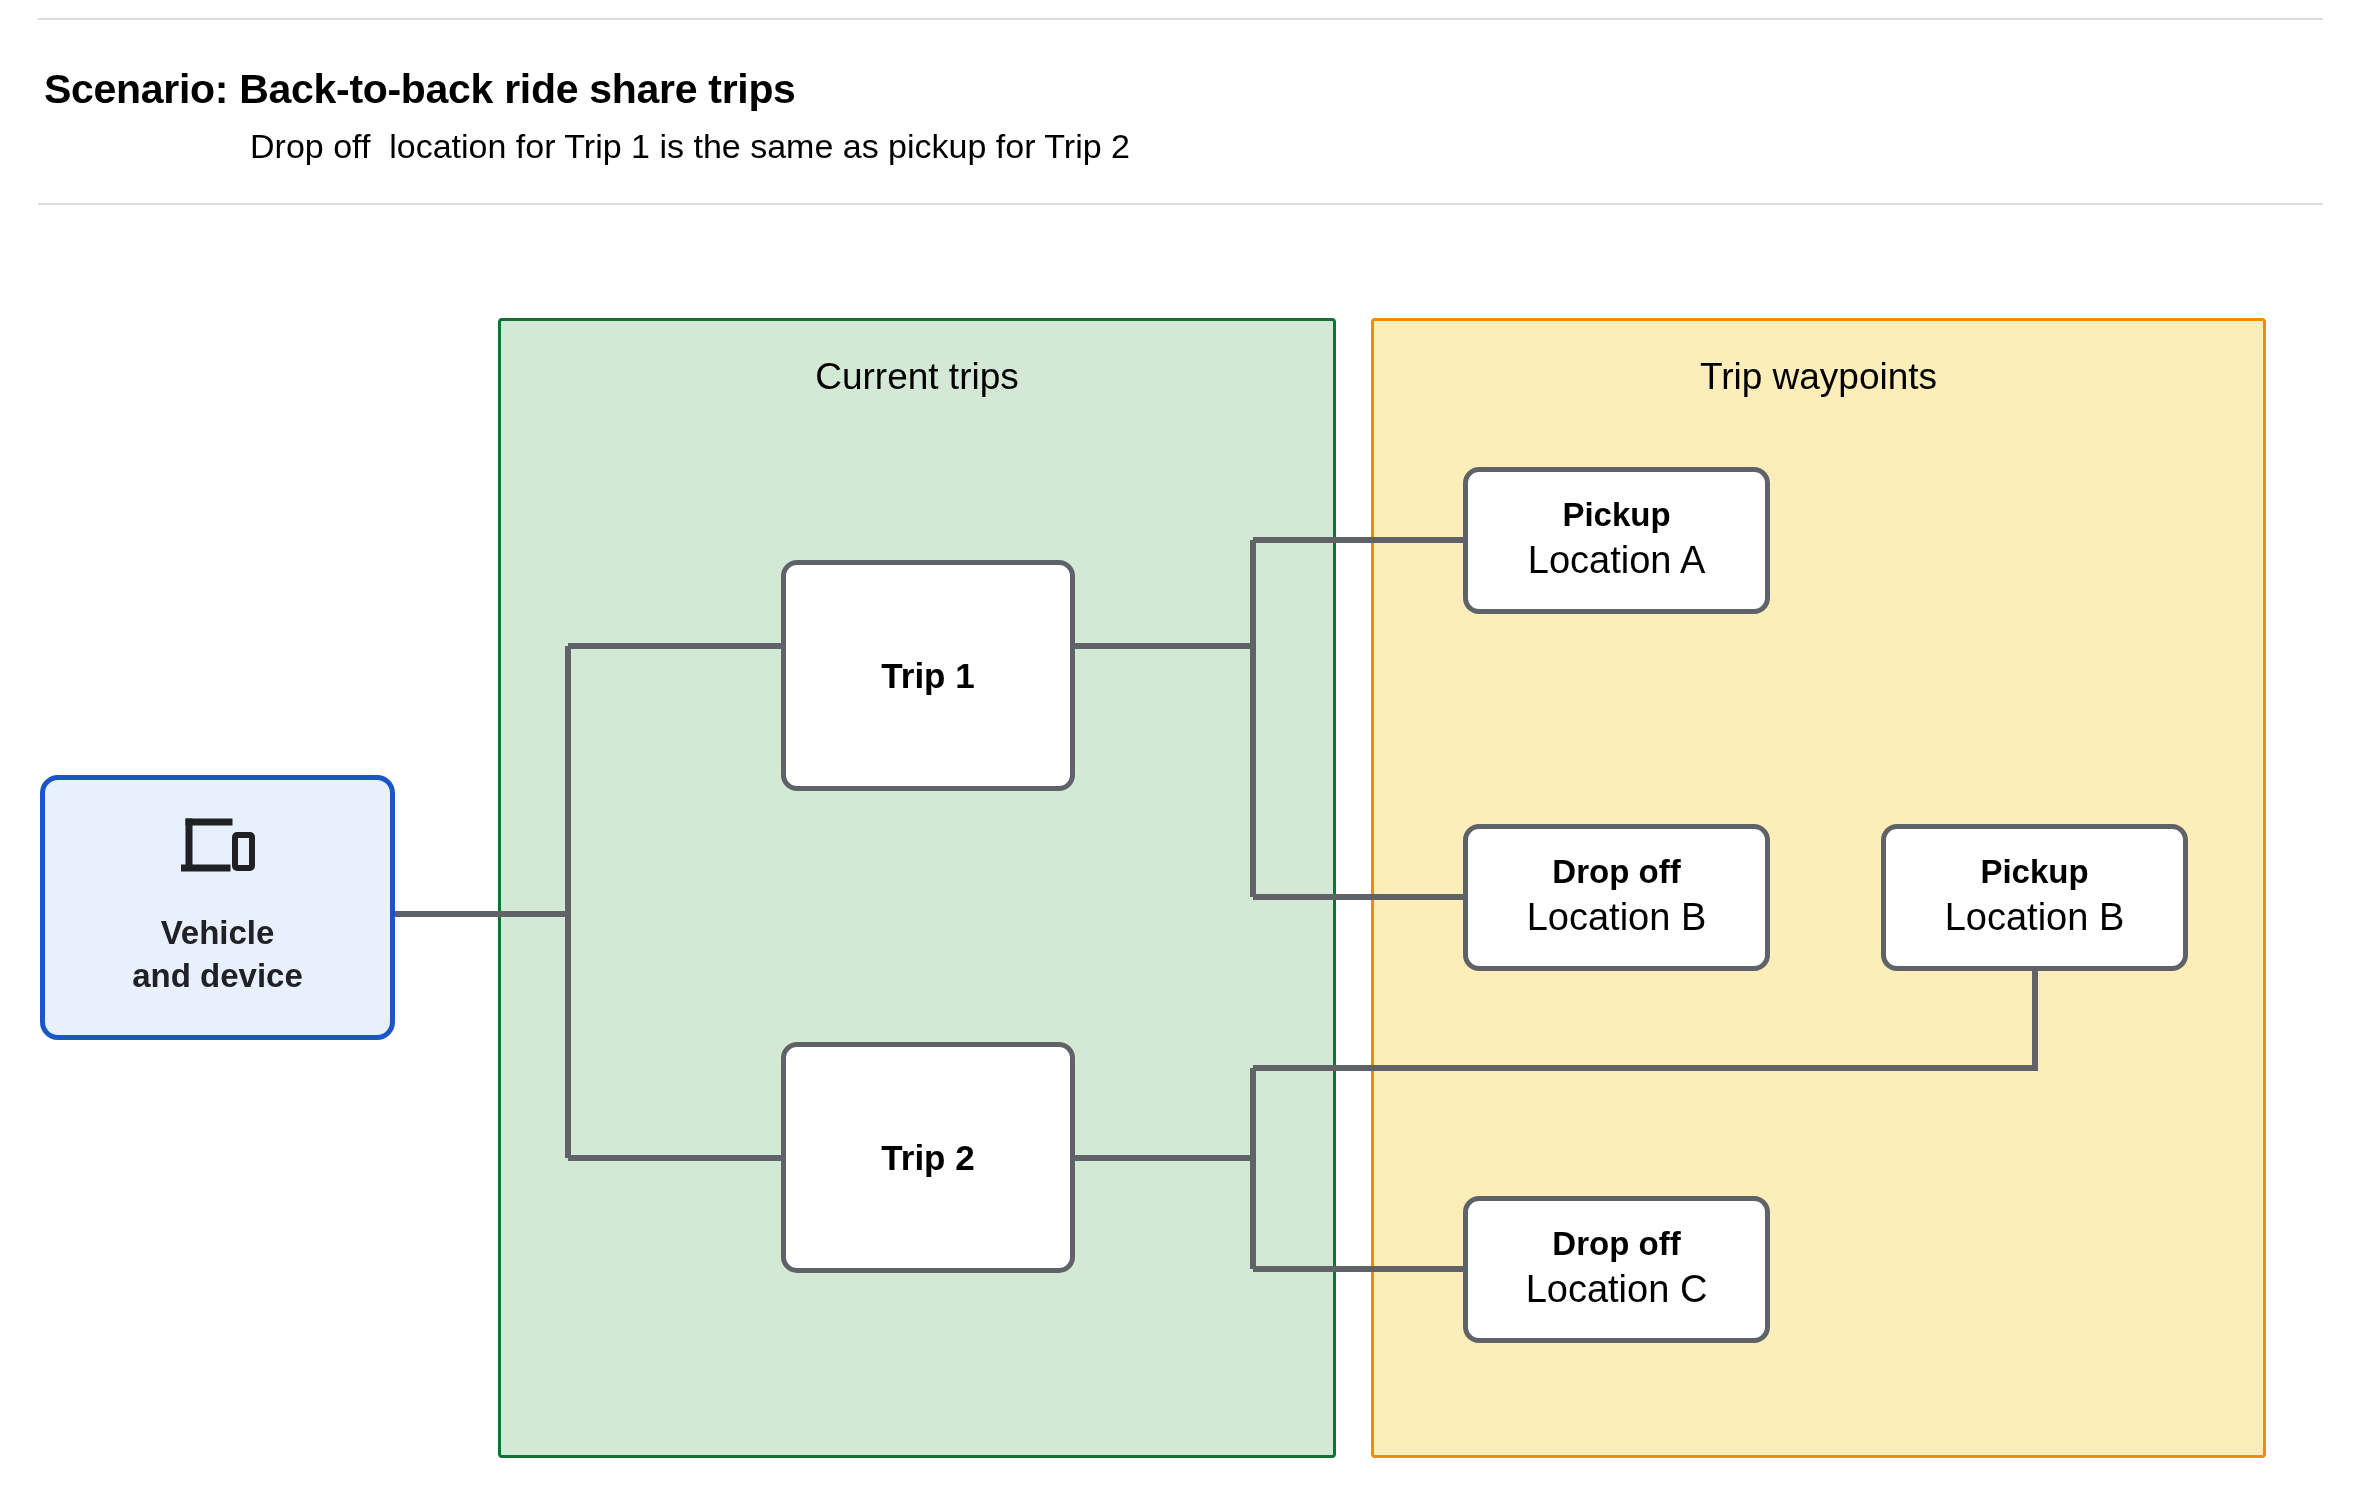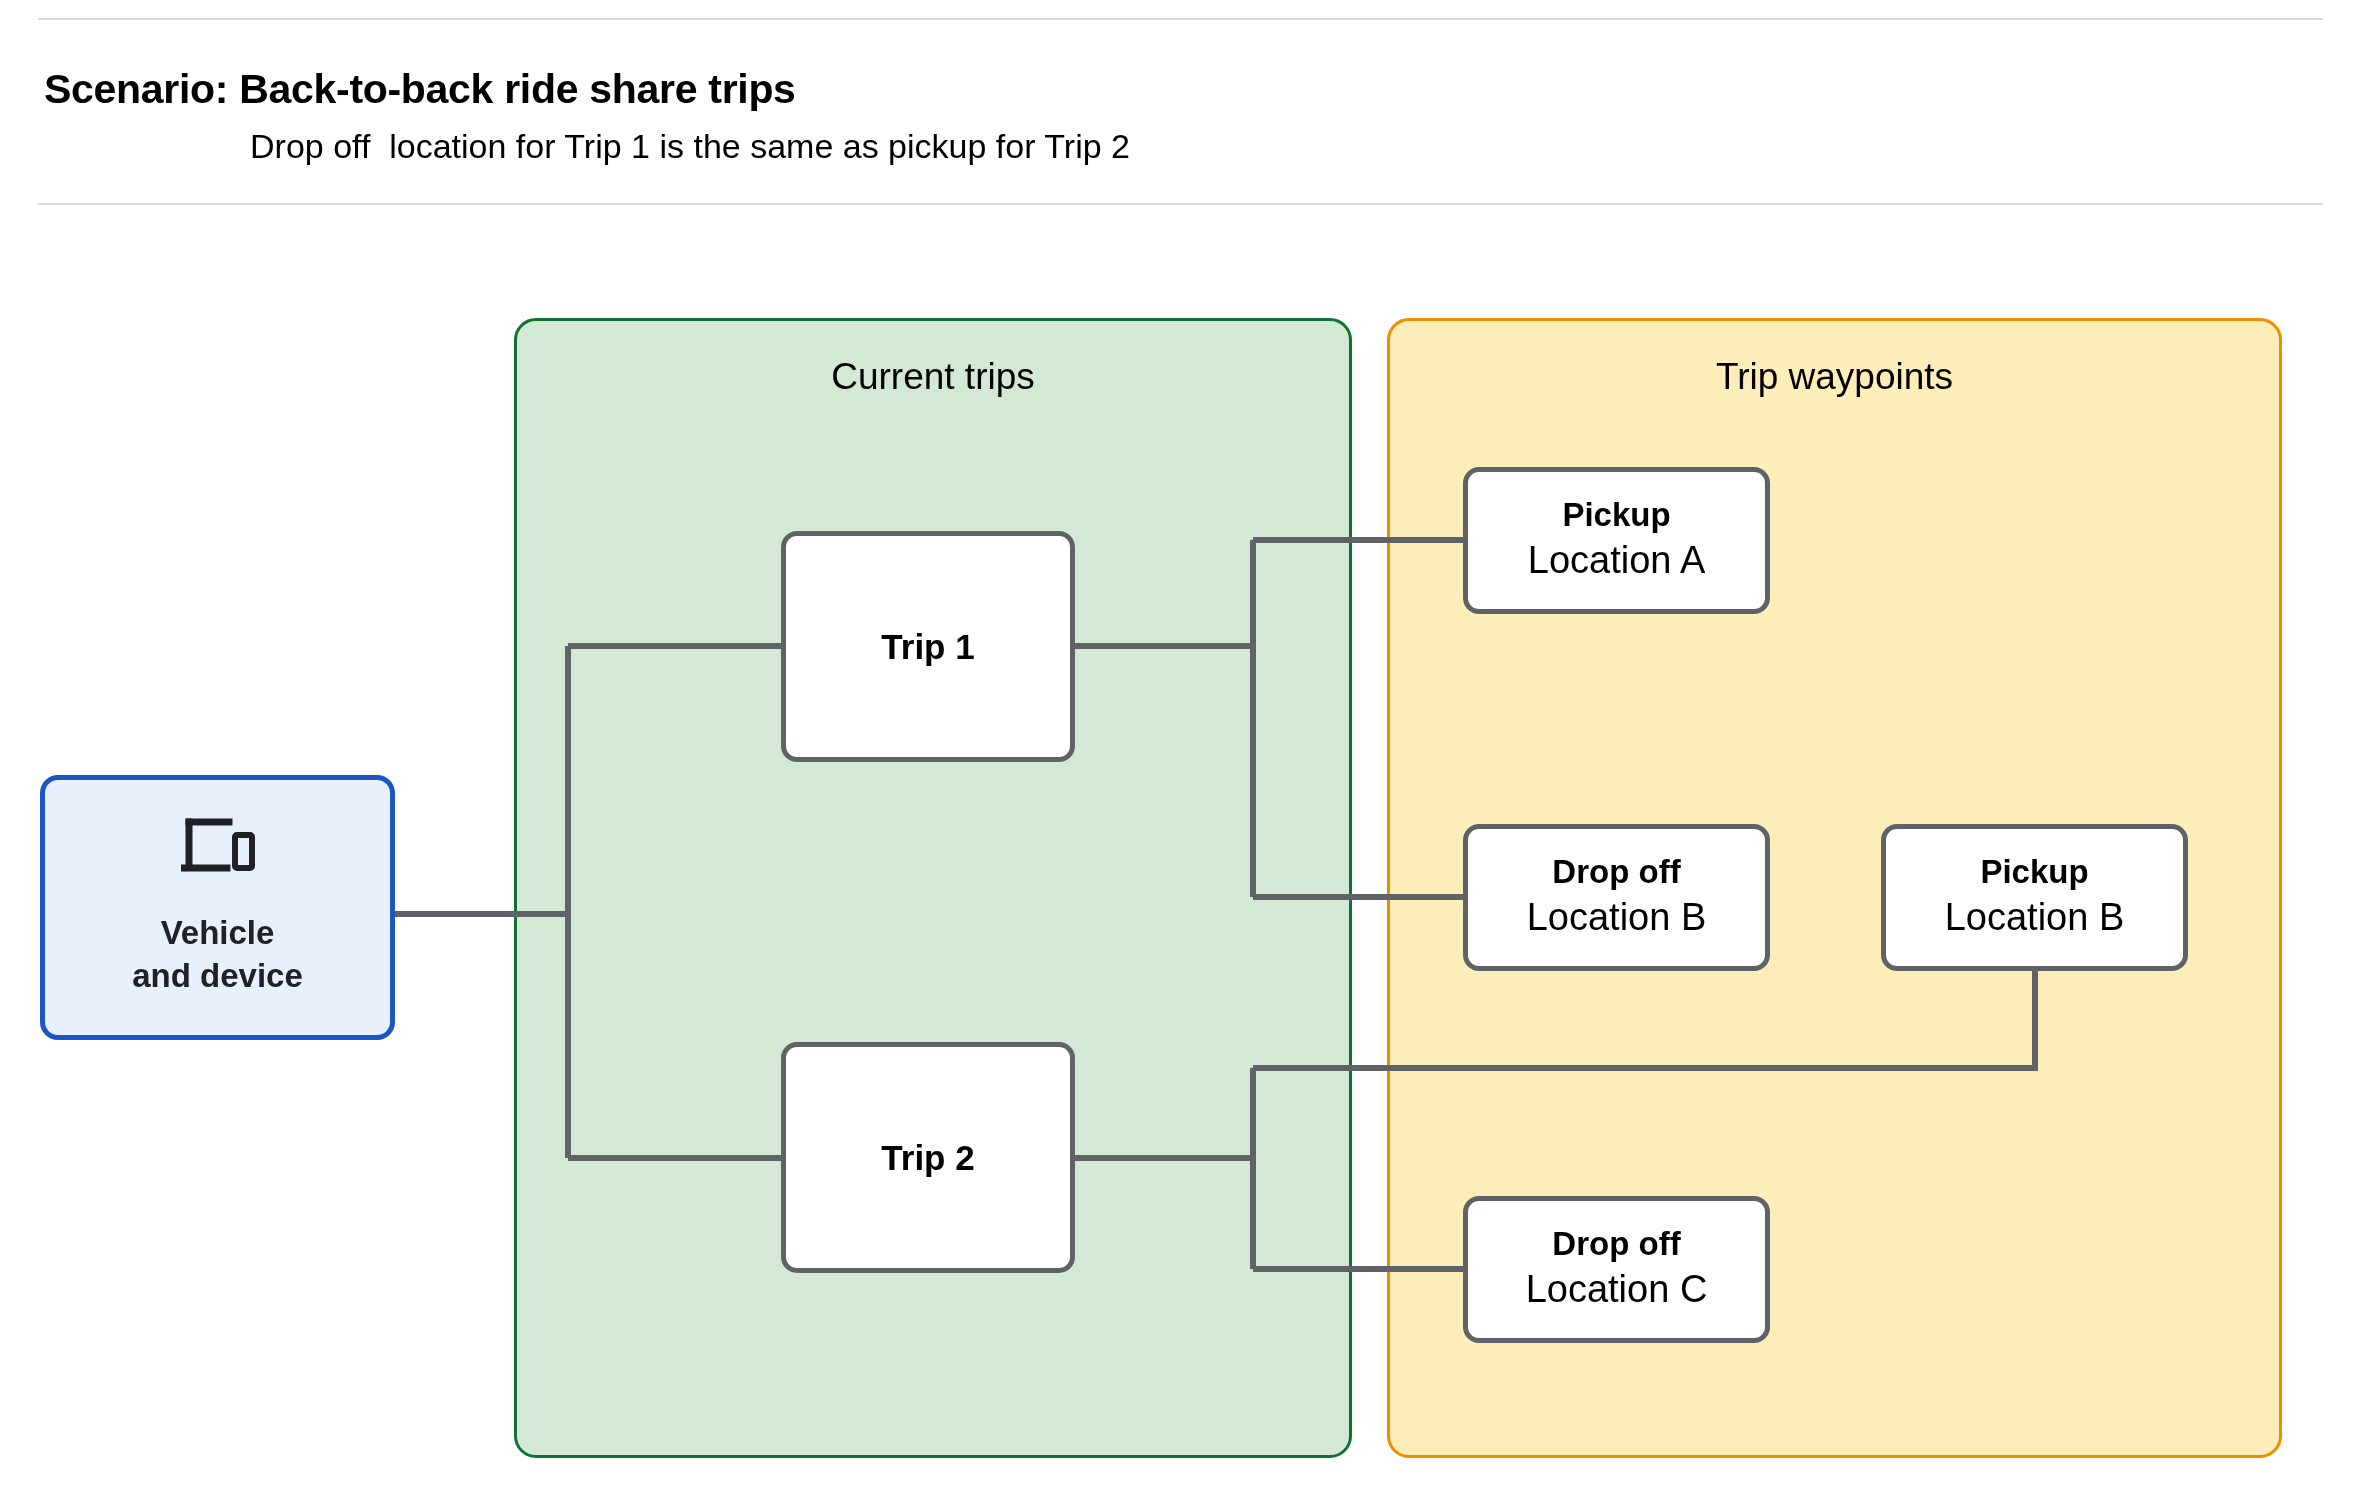--- a/index.html
+++ b/index.html
@@ -49,23 +49,22 @@
     top: 127px;
     font-size: 34px;
     font-weight: 400;
     color: #000000;
     white-space: pre;
   }
 
   
   .group-panel {
     position: absolute;
-    border-radius: 22px;
+    border-radius: 4px;
     box-sizing: border-box;
-    margin-left: 16px;
   }
   #panel-current-trips {
     left: 498px;
     top: 318px;
     width: 838px;
     height: 1140px;
     background: #d4e9d5;
     border: 3px solid #127233;
   }
   #panel-trip-waypoints {
@@ -121,21 +120,21 @@
     font-weight: 400;
     color: #000000;
     line-height: 1.25;
     margin-top: 2px;
   }
   .node.trip .title {
     font-weight: 700;
     font-size: 35px;
   }
 
-  #node-trip-1 { left: 781px; top: 531px; width: 294px; height: 231px; }
+  #node-trip-1 { left: 781px; top: 560px; width: 294px; height: 231px; }
   #node-trip-2 { left: 781px; top: 1042px; width: 294px; height: 231px; }
 
   #node-pickup-a   { left: 1463px; top: 467px;  width: 307px; height: 147px; }
   #node-dropoff-b  { left: 1463px; top: 824px;  width: 307px; height: 147px; }
   #node-pickup-b   { left: 1881px; top: 824px;  width: 307px; height: 147px; }
   #node-dropoff-c  { left: 1463px; top: 1196px; width: 307px; height: 147px; }
 
   
   #node-vehicle {
     position: absolute;

